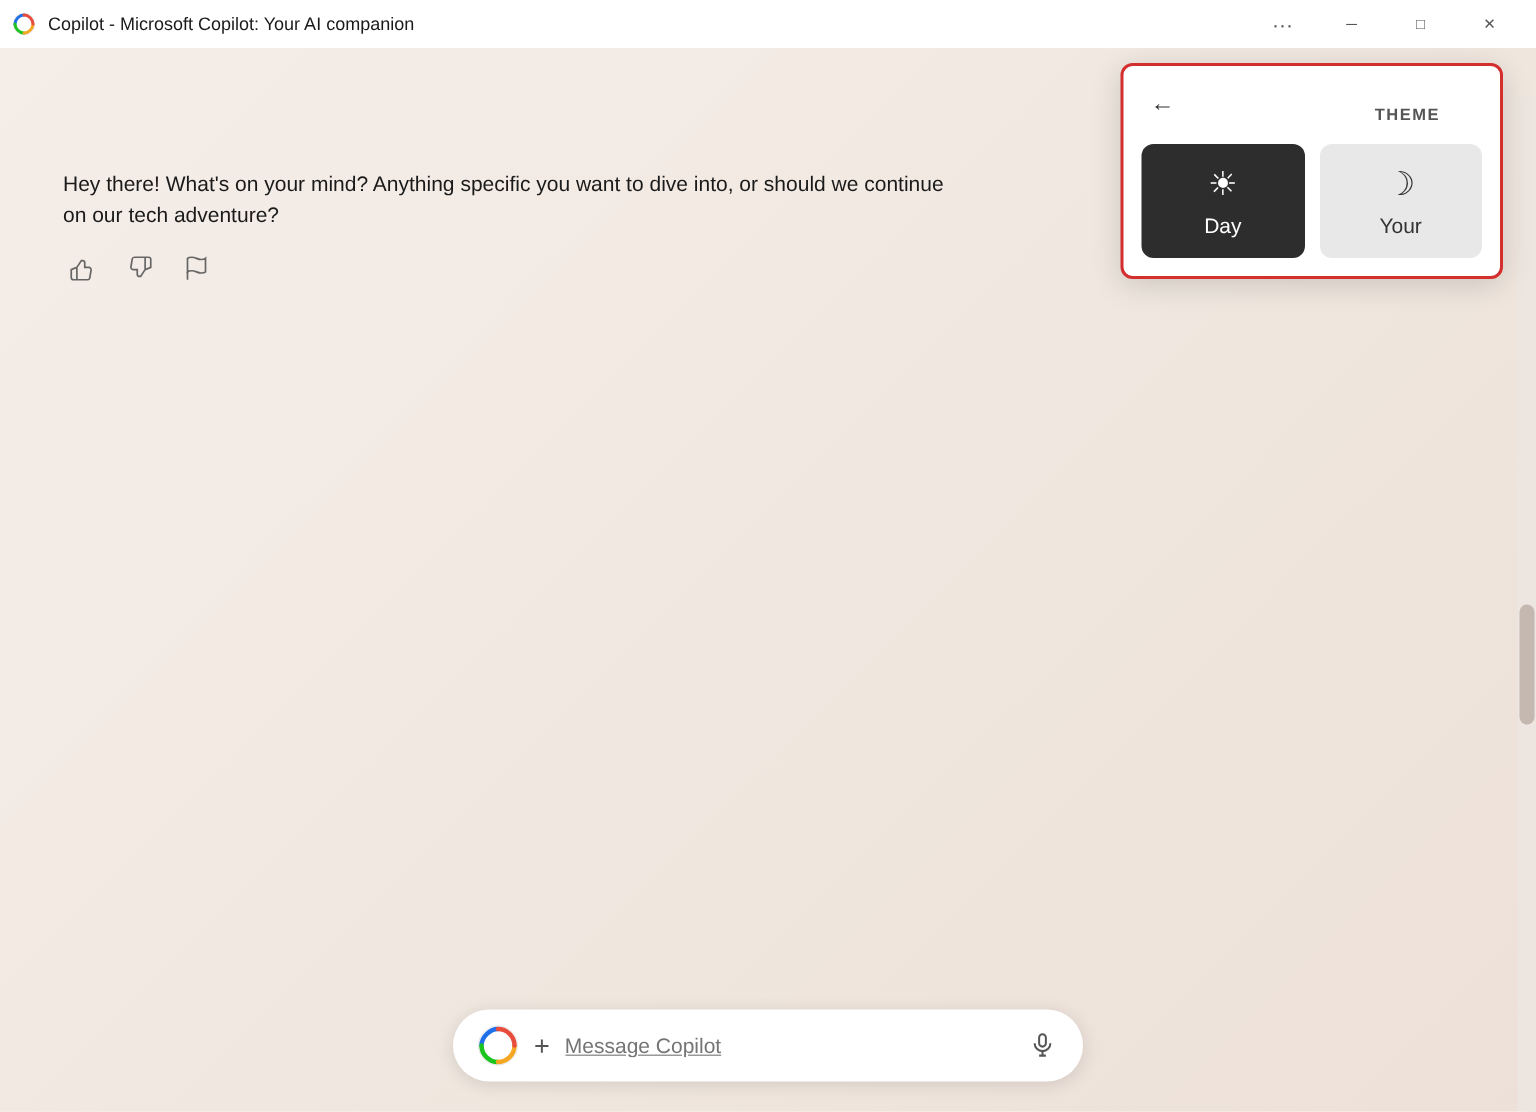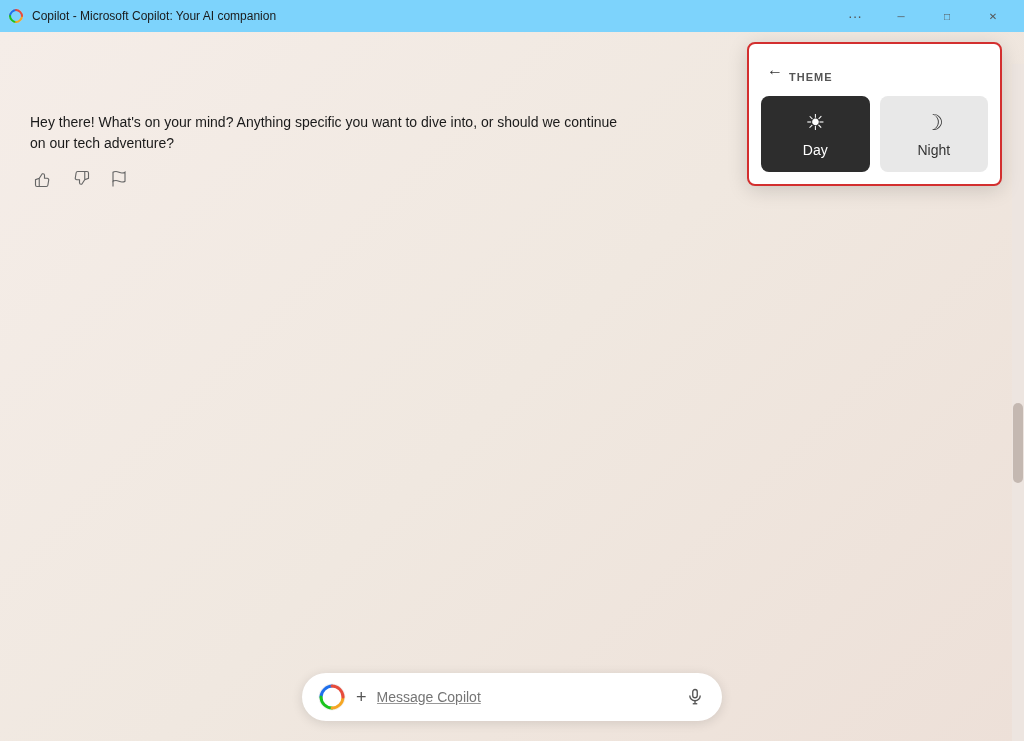--- a/index.html
+++ b/index.html
@@ -12,21 +12,21 @@
       overflow: hidden;
       position: relative;
       display: flex;
       flex-direction: column;
     }
 
     
     .titlebar {
       display: flex;
       align-items: center;
-      background: #7dd3fc;
+      background: #ffffff;
       height: 32px;
       padding: 0 8px;
       flex-shrink: 0;
     }
     .titlebar-logo {
       width: 16px;
       height: 16px;
       margin-right: 8px;
       flex-shrink: 0;
     }
@@ -138,21 +138,21 @@
       cursor: pointer;
       display: flex;
       align-items: center;
       justify-content: center;
       font-size: 16px;
       color: #333;
       border-radius: 4px;
     }
     .theme-title {
       flex: 1;
-      text-align: left;
+      text-align: right;
       font-size: 11px;
       font-weight: 600;
       letter-spacing: 1px;
       color: #555;
       text-transform: uppercase;
       margin-top: 14px;
     }
     .theme-options {
       display: flex;
       gap: 10px;
@@ -181,21 +181,21 @@
     }
     .theme-label {
       font-size: 14px;
       font-weight: 400;
     }
 
     
     .chat-area {
       position: absolute;
       top: 80px;
-      left: 0;
+      left: 12px;
       right: 20px;
       padding: 0 30px;
     }
     .message-text {
       font-size: 14px;
       color: #1a1a1a;
       line-height: 1.5;
       max-width: 600px;
     }
     .message-actions {
@@ -311,21 +311,21 @@
       <span class="theme-title">THEME</span>
       <div style="width:28px;"></div>
     </div>
     <div class="theme-options">
       <button class="theme-option day">
         <span class="theme-icon">☀</span>
         <span class="theme-label">Day</span>
       </button>
       <button class="theme-option night">
         <span class="theme-icon">☽</span>
-        <span class="theme-label">Night</span>
+        <span class="theme-label">Your</span>
       </button>
     </div>
   </div>
 
   <div class="chat-area">
     <p class="message-text">Hey there! What's on your mind? Anything specific you want to dive into, or should we continue on our tech adventure?</p>
     <div class="message-actions">
       <button class="action-btn">
         <svg width="18" height="18" viewBox="0 0 24 24" fill="none" stroke="currentColor" stroke-width="1.5">
           <path d="M7 22V11M2 13v7a2 2 0 002 2h12.5a2 2 0 001.97-1.67l1.17-7A2 2 0 0017.67 11H14V7a2 2 0 00-2-2h-1l-4 6z"></path>

